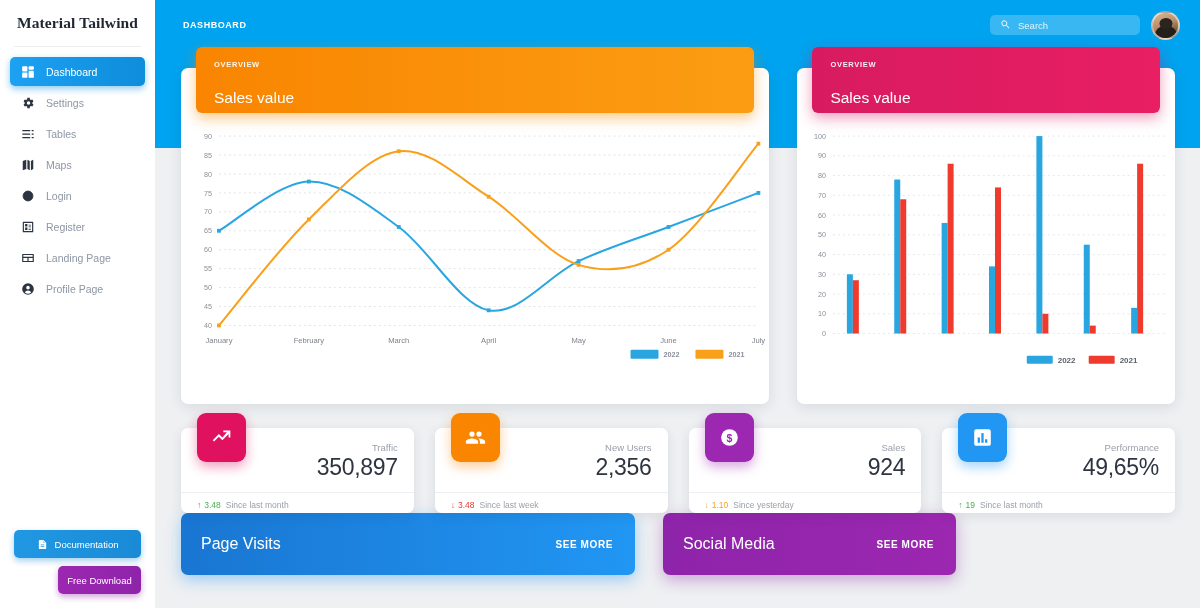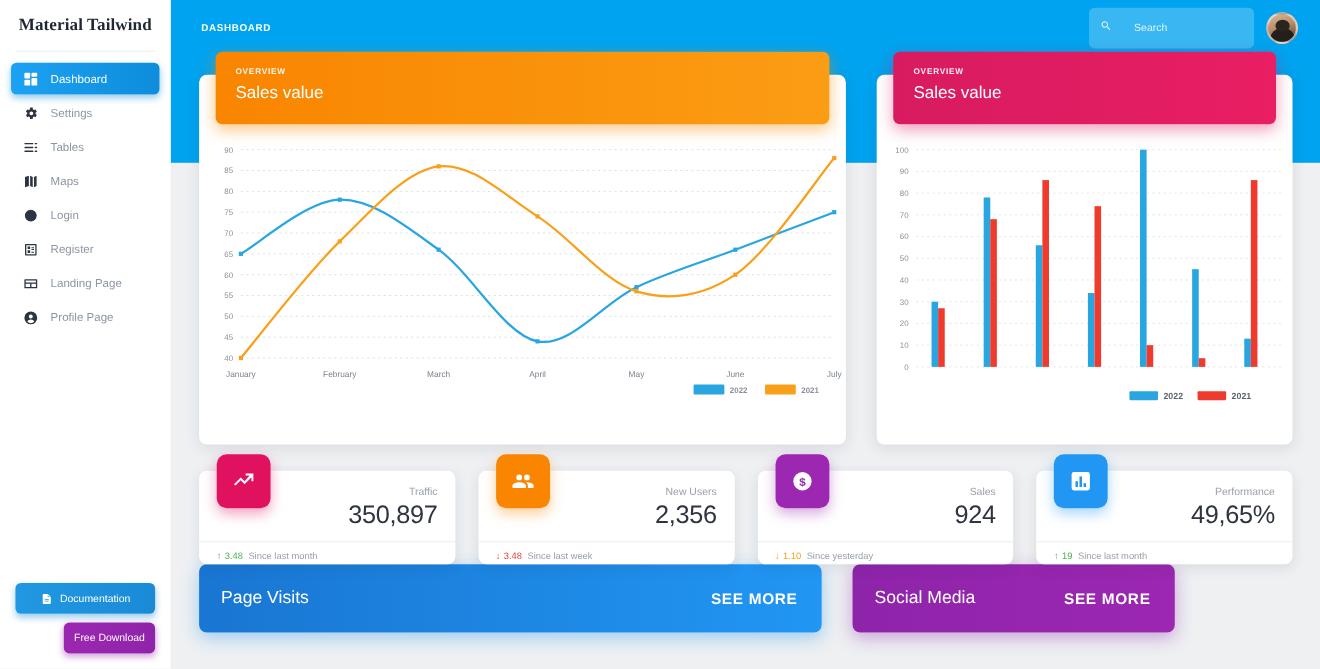--- a/index.html
+++ b/index.html
@@ -55,23 +55,23 @@
     position: absolute; top: 0; left: 0; right: 0; height: 148px;
     background: #00a3ef; z-index: 1;
   }
   .topbar-inner {
     height: 50px; display: flex; align-items: center; justify-content: space-between;
     padding: 0 20px 0 28px;
   }
   .breadcrumb { color: #ffffff; font-size: 9px; font-weight: 700; letter-spacing: .55px; }
   .topbar-right { display: flex; align-items: center; gap: 11px; }
   .search-box {
-    width: 150px; height: 37px; border-radius: 5px;
+    width: 150px; height: 20px; border-radius: 5px;
     background: rgba(255,255,255,.22); display: flex; align-items: center;
-    gap: 20px; padding: 0 10px;
+    gap: 7px; padding: 0 10px;
   }
   .search-box svg { fill: rgba(255,255,255,.92); flex: 0 0 auto; }
   .search-input {
     background: transparent; border: 0; outline: 0; color: #ffffff;
     font-size: 9.5px; width: 100%; font-family: "Liberation Sans", sans-serif;
   }
   .search-input::placeholder { color: rgba(255,255,255,.85); }
   .avatar {
     width: 29px; height: 29px; border-radius: 50%; overflow: hidden;
     background: linear-gradient(160deg,#d8b99a 0%,#b98e68 45%,#3a3226 100%);
@@ -102,21 +102,21 @@
   }
   .chart-header.orange {
     background: linear-gradient(to right, #f98500, #fb9d14);
     box-shadow: 0 5px 14px rgba(249,140,0,.48);
   }
   .chart-header.pink {
     background: linear-gradient(to right, #d81b60, #e91e63);
     box-shadow: 0 5px 14px rgba(216,27,96,.42);
   }
   .chart-eyebrow { font-size: 7.5px; font-weight: 700; letter-spacing: .7px; opacity: .92; }
-  .chart-title { font-size: 15.5px; margin-top: 7px; font-weight: 400; }
+  .chart-title { font-size: 15.5px; margin-top: 20px; font-weight: 400; }
   .chart-body { position: absolute; top: 56px; left: 0; right: 0; bottom: 6px; }
   .chart-svg { width: 100%; height: 100%; display: block; }
   .tick-label { font-size: 7.2px; fill: #8a8f99; font-family: "Liberation Sans", sans-serif; }
   .xtick-label { font-size: 7.6px; fill: #7c828c; font-family: "Liberation Sans", sans-serif; }
 
   
   .stats-row { display: flex; gap: 21px; margin-top: 24px; }
   .stat-card {
     flex: 1 1 0; background: #fff; border-radius: 7px; height: 85px;
     box-shadow: 0 3px 12px rgba(40,50,70,.10); position: relative;
@@ -135,24 +135,24 @@
     border-top: 1px solid #eceef1; margin: 0 -16px; padding: 7px 16px 0;
     display: flex; align-items: center; gap: 5px; font-size: 8.5px;
   }
   .stat-delta { font-weight: 400; display: flex; align-items: center; gap: 3px; }
   .stat-since { color: #9aa0aa; }
   .bottom-card {
     height: 62px; border-radius: 7px; color: #fff;
     display: flex; align-items: center; justify-content: space-between;
     padding: 0 22px 0 20px;
   }
-  .bottom-card.visits { width: 566px; background: linear-gradient(to right,#1976d2,#2196f3); box-shadow: 0 5px 15px rgba(33,150,243,.40); }
+  .bottom-card.visits { width: 454px; background: linear-gradient(to right,#1976d2,#2196f3); box-shadow: 0 5px 15px rgba(33,150,243,.40); }
   .bottom-card.social { width: 293px; background: linear-gradient(to right,#8e24aa,#9c27b0); box-shadow: 0 5px 15px rgba(142,36,170,.38); }
   .bottom-title { font-size: 16px; }
-  .see-more { font-size: 14px; font-weight: 700; letter-spacing: .6px; cursor: pointer; }
+  .see-more { font-size: 10px; font-weight: 700; letter-spacing: .6px; cursor: pointer; }
   .bottom-wrap { padding: 0 25px 0 26px; display: flex; gap: 28px; }
 </style>
 </head>
 <body>
 
 <div class="app">
 
   <aside class="sidebar">
     <div class="brand">Material Tailwind</div>
     <div class="brand-divider"></div>

